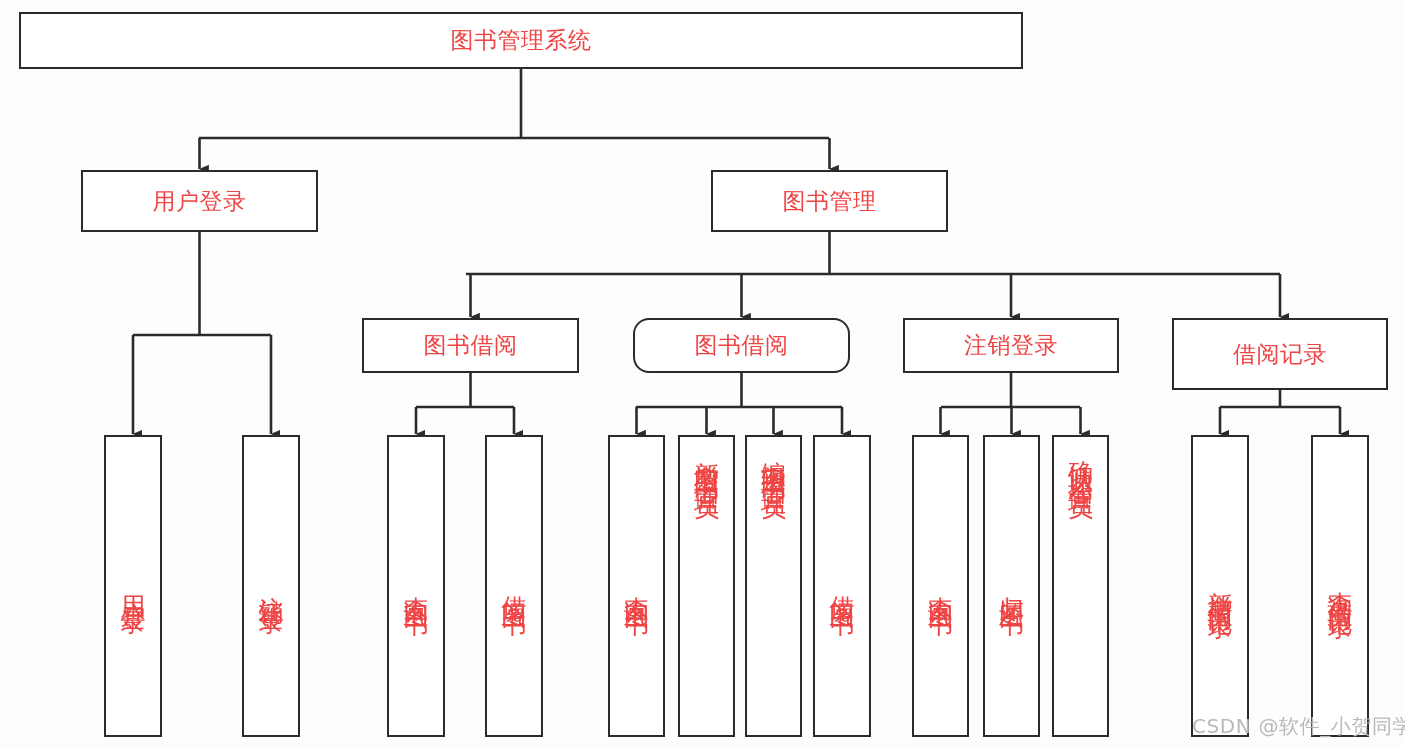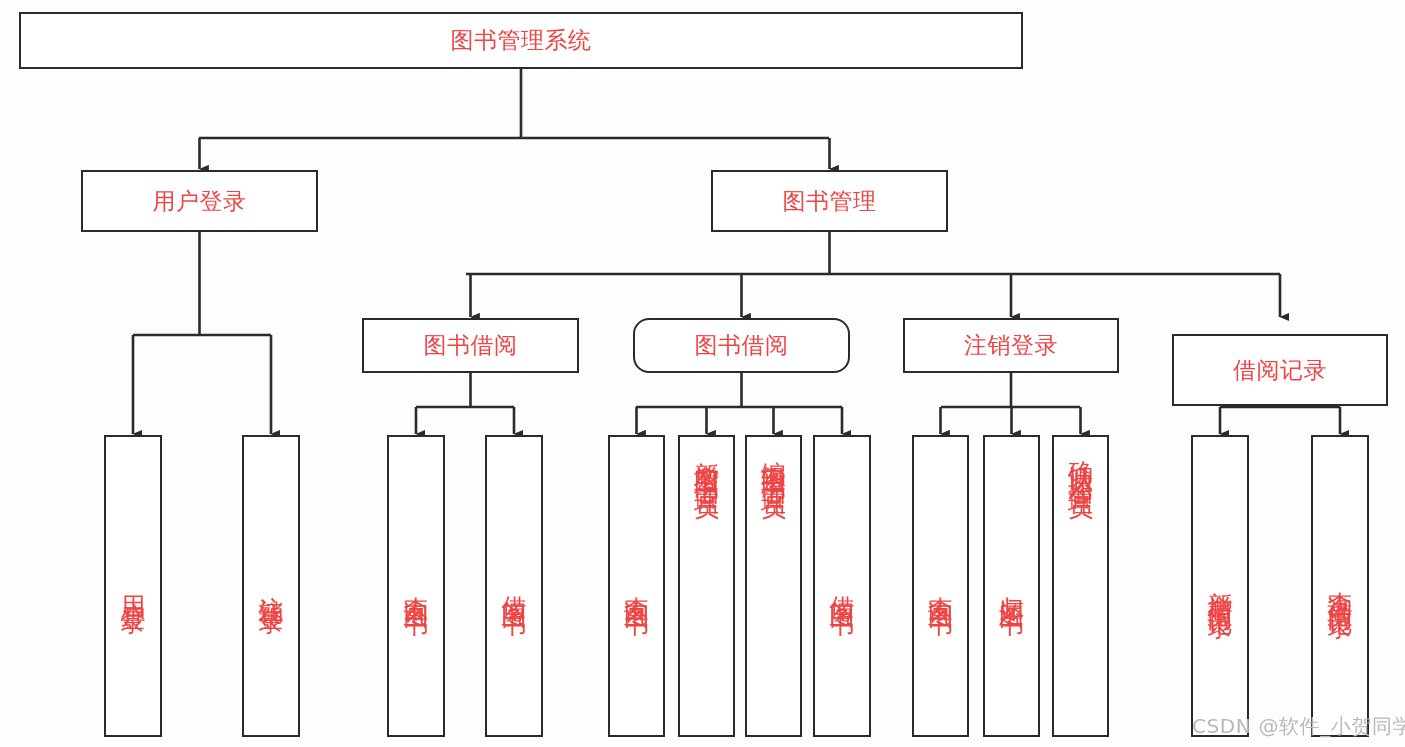--- a/index.html
+++ b/index.html
@@ -134,21 +134,21 @@
       </div>
       <div class="node horizontal" style="left: 362px; top: 318px; width: 217px; height: 55px;">
         <span class="label">图书借阅</span>
       </div>
       <div class="node horizontal" style="left: 633px; top: 318px; width: 217px; height: 55px; border-radius: 16px;">
         <span class="label">图书借阅</span>
       </div>
       <div class="node horizontal" style="left: 903px; top: 318px; width: 216px; height: 55px;">
         <span class="label">注销登录</span>
       </div>
-      <div class="node horizontal" style="left: 1172px; top: 318px; width: 216px; height: 72px; margin-top: 16px;">
+      <div class="node horizontal" style="left: 1172px; top: 318px; width: 216px; height: 72px;">
         <span class="label">借阅记录</span>
       </div>
       <div class="node vertical centered" style="left: 104px; top: 435px; width: 58px; height: 302px;">
         <span class="label">用户登录</span>
       </div>
       <div class="node vertical centered" style="left: 242px; top: 435px; width: 58px; height: 302px;">
         <span class="label">注销登录</span>
       </div>
       <div class="node vertical centered" style="left: 387px; top: 435px; width: 58px; height: 302px;">
         <span class="label">查询图书</span>

